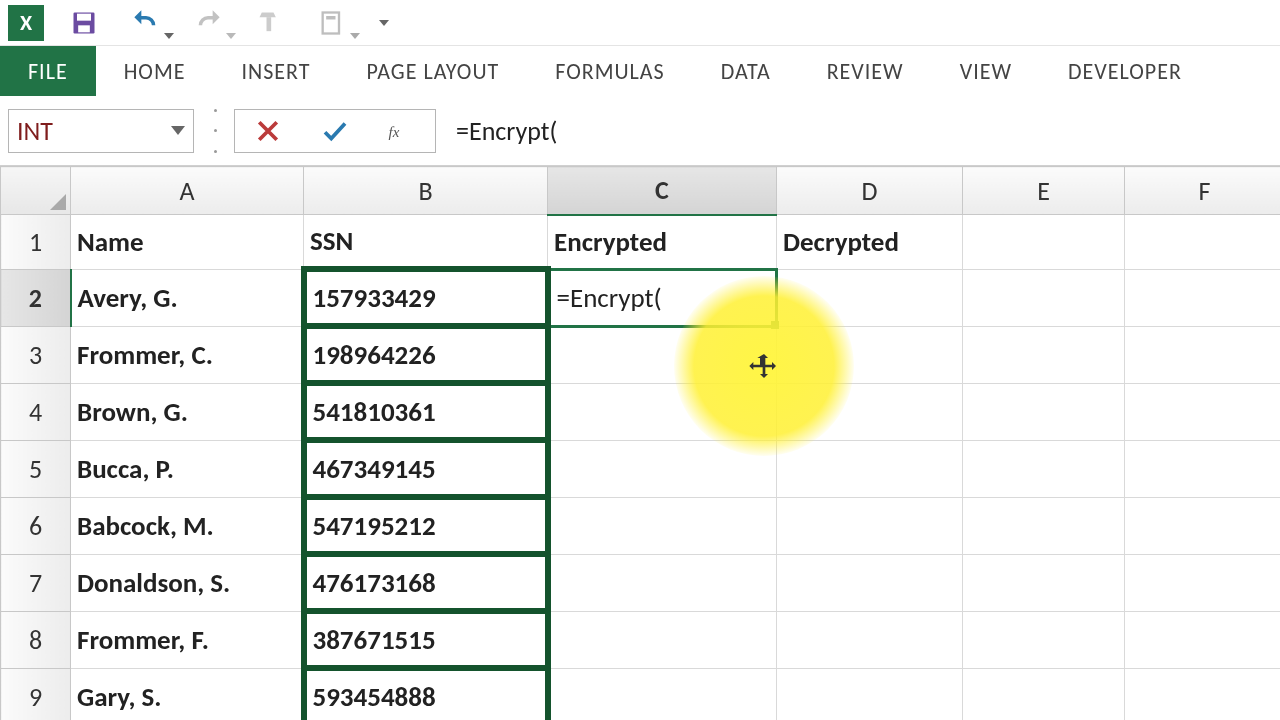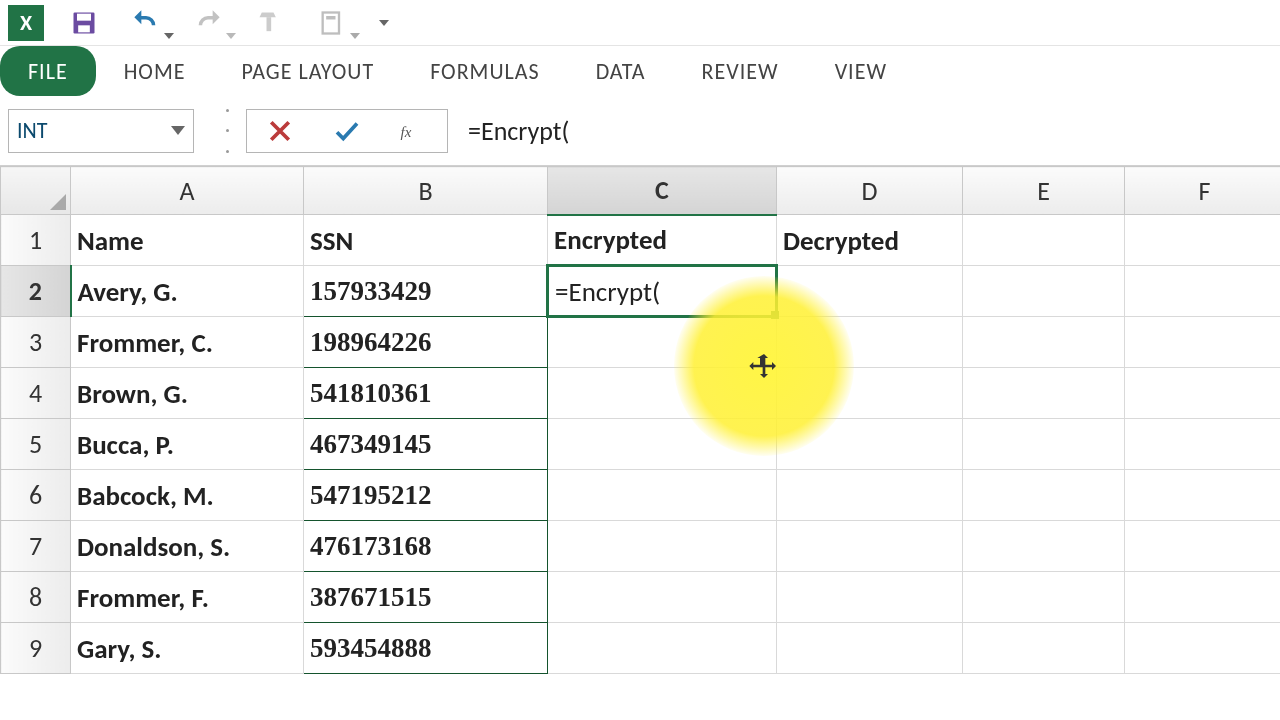--- a/index.html
+++ b/index.html
@@ -52,21 +52,20 @@
     align-items:stretch;
     padding-left:0;
   }
   .tab {
     padding: 0 28px;
     display:flex; align-items:center;
     color:#444;
     font-size:22px;
     letter-spacing:1px;
     cursor:default;
-    border-radius:20px;
   }
   .tab.file {
     background:#217346;
     color:#ffffff;
     font-weight:500;
   }
 
   
   .formula-row {
     display:flex;
@@ -75,24 +74,24 @@
     padding: 8px 8px;
     gap: 0;
     border-bottom:1px solid #d0d0d0;
   }
   .name-box {
     width:186px; height:44px;
     border:1px solid #b5b5b5;
     background:#fff;
     display:flex; align-items:center;
     padding:0 8px;
-    font-size:22px;
-    color:#0c4a6e;
+    font-size:26px;
+    color:#7f1d1d;
     position:relative;
-    margin-right: 28px;
+    margin-right: 16px;
   }
   .name-box .caret {
     position:absolute; right:8px;
     width:0;height:0;border-left:7px solid transparent;border-right:7px solid transparent;border-top:9px solid #666;
   }
   .fx-sep {
     width:10px; height:44px;
     display:flex; flex-direction:column; justify-content:space-between; align-items:center;
     margin-right: 14px;
   }
@@ -167,30 +166,29 @@
     text-align:center;
   }
   tbody th.rowhdr.active{
     background:linear-gradient(to right,#e6e6e6,#d4d4d4);
     border-right:2px solid #217346;
     font-weight:bold;
   }
   td.cell{
     border:1px solid #d9d9d9;
     font-size:27px;
-    padding:0 6px;
+    padding:9px 6px;
     color:#222;
     height:51px;
     font-weight:600;
     font-family: Calibri, Arial, sans-serif;
     background:#fff;
   }
   td.cell.bordered{
-    border:1px solid #14532d;
-    font-family:Liberation Serif, serif;
+    border:6px solid #14532d;
   }
   td.cell.center{ text-align:left; }
   td.cell.left{ text-align:left; }
 
   
   td.editing{
     border:3px solid #217346 !important;
     position:relative;
     font-family: Calibri, Arial, sans-serif;
     font-weight:400;
@@ -274,33 +272,39 @@
 </div>
 
 <div class="ribbon">
   <div class="tab file">
       <span>FILE</span>
     </div>
   <div class="tab">
       <span>HOME</span>
     </div>
   <div class="tab">
+      <span>INSERT</span>
+    </div>
+  <div class="tab">
       <span>PAGE LAYOUT</span>
     </div>
   <div class="tab">
       <span>FORMULAS</span>
     </div>
   <div class="tab">
       <span>DATA</span>
     </div>
   <div class="tab">
       <span>REVIEW</span>
     </div>
   <div class="tab">
       <span>VIEW</span>
+    </div>
+  <div class="tab">
+      <span>DEVELOPER</span>
     </div>
 </div>
 
 <div class="formula-row">
   <div class="name-box">
     <span>INT</span>
     <span class="caret"></span>
   </div>
   <div class="fx-sep">
     <span></span>

